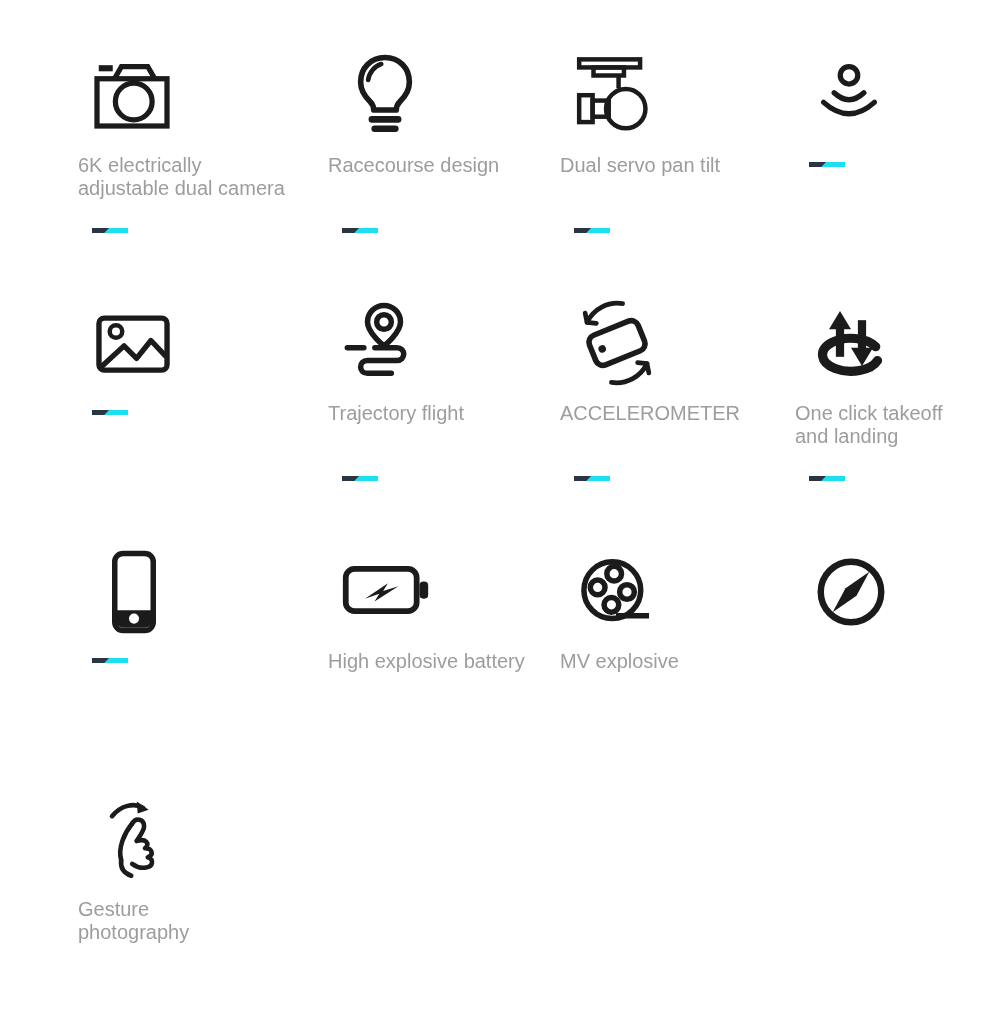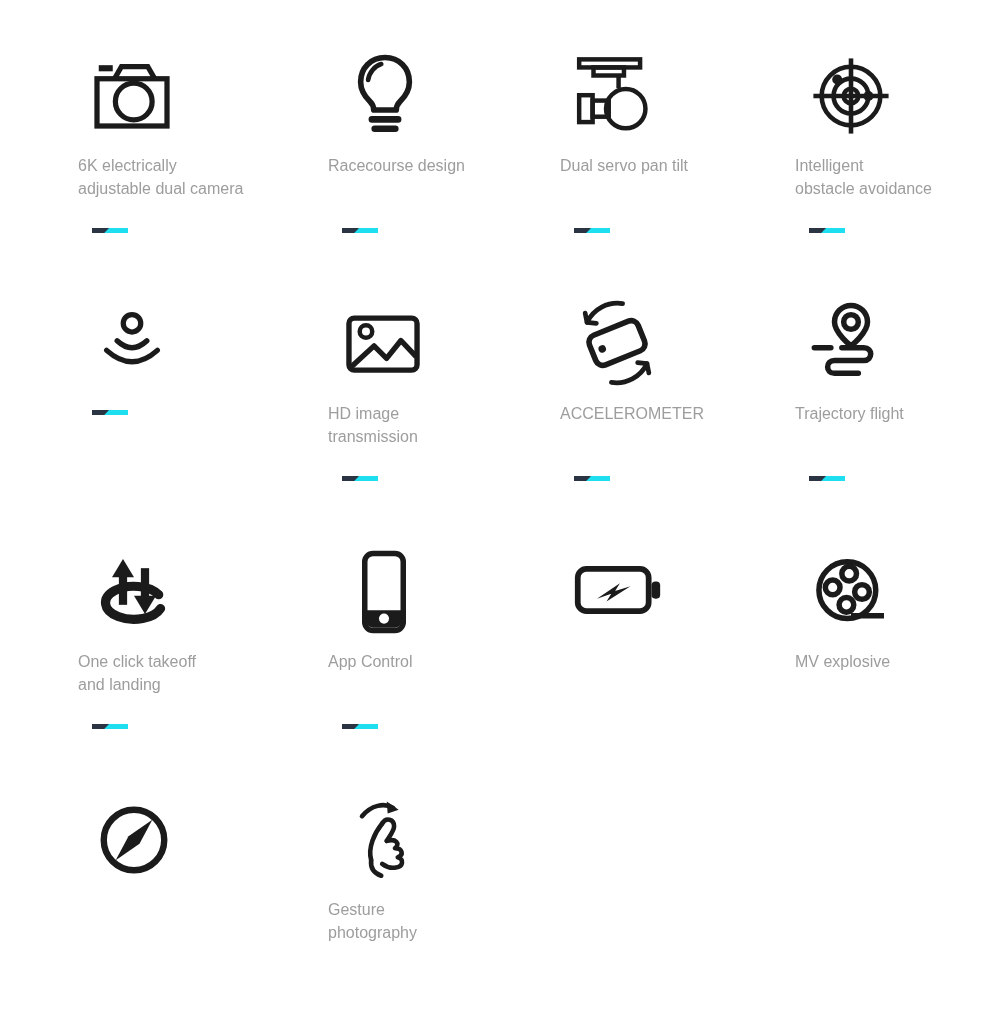--- a/index.html
+++ b/index.html
@@ -23,21 +23,21 @@
     height:100px;
     margin-left:12px;
     display:flex;
     align-items:flex-end;
     color:var(--icon-color);
   }
   .icon-box svg{display:block;}
   .feature-label{
     margin-top:14px;
     height:52px;
-    font-size:16px;
+    font-size:20px;
     line-height:23px;
     color:var(--text-color);
     white-space:pre-line;
   }
   .divider{
     position:relative;
     margin-top:22px;
     margin-left:14px;
     width:36px;
     height:5px;
@@ -101,39 +101,20 @@
         <circle cx="60" cy="61" r="22" stroke-width="5"></circle>
       </svg>
     </div>
     <div class="feature-label">Dual servo pan tilt</div>
     <div class="divider">
         <span class="seg-cyan"></span>
         <span class="seg-dark"></span>
       </div>
   </div>
 
-  <div class="feature-cell">
-    <div class="icon-box">
-      <svg width="88" height="88" viewBox="0 0 96 96" fill="none" stroke="currentColor">
-        <circle cx="48" cy="48" r="32" stroke-width="5"></circle>
-        <circle cx="48" cy="48" r="19" stroke-width="5"></circle>
-        <circle cx="48" cy="48" r="8" stroke-width="5"></circle>
-        <line x1="48" y1="7" x2="48" y2="89" stroke-width="5"></line>
-        <line x1="7" y1="48" x2="89" y2="48" stroke-width="5"></line>
-        <circle cx="33" cy="30" r="5.5" fill="currentColor" stroke="none"></circle>
-        <circle cx="67" cy="48" r="5.5" fill="currentColor" stroke="none"></circle>
-      </svg>
-    </div>
-    <div class="feature-label">Intelligent
-obstacle avoidance</div>
-    <div class="divider">
-        <span class="seg-cyan"></span>
-        <span class="seg-dark"></span>
-      </div>
-  </div>
 
 
   <div class="feature-cell">
     <div class="icon-box">
       <svg width="84" height="84" viewBox="0 0 96 96" fill="none" stroke="currentColor">
         <circle cx="48" cy="22" r="10" stroke-width="6"></circle>
         <path d="M31,42 Q48,58 65,42" stroke-width="6" stroke-linecap="round"></path>
         <path d="M19,53 Q48,79 77,53" stroke-width="6" stroke-linecap="round"></path>
       </svg>
     </div>
@@ -145,22 +126,36 @@
 
 
   <div class="feature-cell">
     <div class="icon-box">
       <svg width="86" height="86" viewBox="0 0 96 96" fill="none" stroke="currentColor">
         <rect x="10" y="18" width="76" height="58" rx="6" stroke-width="6"></rect>
         <circle cx="29" cy="33" r="7" stroke-width="5"></circle>
         <path d="M13,72 L38,49 L52,63 L68,43 L85,61" stroke-width="6" stroke-linejoin="round"></path>
       </svg>
     </div>
-    <div class="feature-label">HD image
-transmission</div>
+    <div class="divider">
+        <span class="seg-cyan"></span>
+        <span class="seg-dark"></span>
+      </div>
+  </div>
+
+  <div class="feature-cell">
+    <div class="icon-box">
+      <svg width="88" height="88" viewBox="0 0 96 96" fill="none" stroke="currentColor">
+        <path d="M48,6 C38,6 30,14 30,24 C30,36 48,50 48,50 C48,50 66,36 66,24 C66,14 58,6 48,6 Z" stroke-width="6" stroke-linejoin="round"></path>
+        <circle cx="48" cy="24" r="8" stroke-width="6"></circle>
+        <line x1="8" y1="52" x2="26" y2="52" stroke-width="6" stroke-linecap="round"></line>
+        <path d="M38,52 H62 C72,52 72,66 62,66 H30 C20,66 20,80 30,80 H56" stroke-width="6" stroke-linecap="round" stroke-linejoin="round"></path>
+      </svg>
+    </div>
+    <div class="feature-label">Trajectory flight</div>
     <div class="divider">
         <span class="seg-cyan"></span>
         <span class="seg-dark"></span>
       </div>
   </div>
 
   <div class="feature-cell">
     <div class="icon-box">
       <svg width="90" height="90" viewBox="0 0 96 96" fill="none" stroke="currentColor">
         <g transform="rotate(-22 48 48)">
@@ -176,36 +171,20 @@
     <div class="feature-label">ACCELEROMETER</div>
     <div class="divider">
         <span class="seg-cyan"></span>
         <span class="seg-dark"></span>
       </div>
   </div>
 
   <div class="feature-cell">
     <div class="icon-box">
       <svg width="88" height="88" viewBox="0 0 96 96" fill="none" stroke="currentColor">
-        <path d="M48,6 C38,6 30,14 30,24 C30,36 48,50 48,50 C48,50 66,36 66,24 C66,14 58,6 48,6 Z" stroke-width="6" stroke-linejoin="round"></path>
-        <circle cx="48" cy="24" r="8" stroke-width="6"></circle>
-        <line x1="8" y1="52" x2="26" y2="52" stroke-width="6" stroke-linecap="round"></line>
-        <path d="M38,52 H62 C72,52 72,66 62,66 H30 C20,66 20,80 30,80 H56" stroke-width="6" stroke-linecap="round" stroke-linejoin="round"></path>
-      </svg>
-    </div>
-    <div class="feature-label">Trajectory flight</div>
-    <div class="divider">
-        <span class="seg-cyan"></span>
-        <span class="seg-dark"></span>
-      </div>
-  </div>
-
-  <div class="feature-cell">
-    <div class="icon-box">
-      <svg width="88" height="88" viewBox="0 0 96 96" fill="none" stroke="currentColor">
         <path d="M77,66 A31,18 0 1 1 75,51" stroke-width="10" stroke-linecap="round"></path>
         <line x1="36" y1="30" x2="36" y2="62" stroke-width="9"></line>
         <path d="M36,12 L24,32 H48 Z" fill="currentColor" stroke="none"></path>
         <line x1="60" y1="22" x2="60" y2="54" stroke-width="9"></line>
         <path d="M60,72 L48,52 H72 Z" fill="currentColor" stroke="none"></path>
       </svg>
     </div>
     <div class="feature-label">One click takeoff
 and landing</div>
     <div class="divider">
@@ -215,35 +194,35 @@
   </div>
 
   <div class="feature-cell">
     <div class="icon-box">
       <svg width="88" height="88" viewBox="0 0 96 96" fill="none" stroke="currentColor">
         <rect x="27" y="6" width="42" height="84" rx="9" stroke-width="6"></rect>
         <path d="M29,68 H67 V80 a7,7 0 0 1 -7,7 H36 a7,7 0 0 1 -7,-7 Z" fill="currentColor" stroke="none"></path>
         <circle cx="48" cy="77" r="5.5" fill="#ffffff" stroke="none"></circle>
       </svg>
     </div>
-    <div class="feature-label">App Control</div>
     <div class="divider">
         <span class="seg-cyan"></span>
         <span class="seg-dark"></span>
       </div>
   </div>
 
   <div class="feature-cell">
     <div class="icon-box">
       <svg width="92" height="92" viewBox="0 0 96 96" fill="none" stroke="currentColor">
         <rect x="6" y="26" width="74" height="44" rx="9" stroke-width="6"></rect>
         <rect x="83" y="39" width="9" height="18" rx="4" fill="currentColor" stroke="none"></rect>
         <path d="M26,57 L50,41 L45,49 L61,44 L36,60 L41,52 Z" fill="currentColor" stroke="none" stroke-linejoin="round"></path>
       </svg>
     </div>
+    <div class="feature-label">High explosive battery</div>
   </div>
 
   <div class="feature-cell">
     <div class="icon-box">
       <svg width="88" height="88" viewBox="0 0 96 96" fill="none" stroke="currentColor">
         <circle cx="44" cy="46" r="31" stroke-width="6"></circle>
         <circle cx="46" cy="28" r="8" stroke-width="6"></circle>
         <circle cx="28" cy="43" r="8" stroke-width="6"></circle>
         <circle cx="60" cy="48" r="8" stroke-width="6"></circle>
         <circle cx="43" cy="62" r="8" stroke-width="6"></circle>

